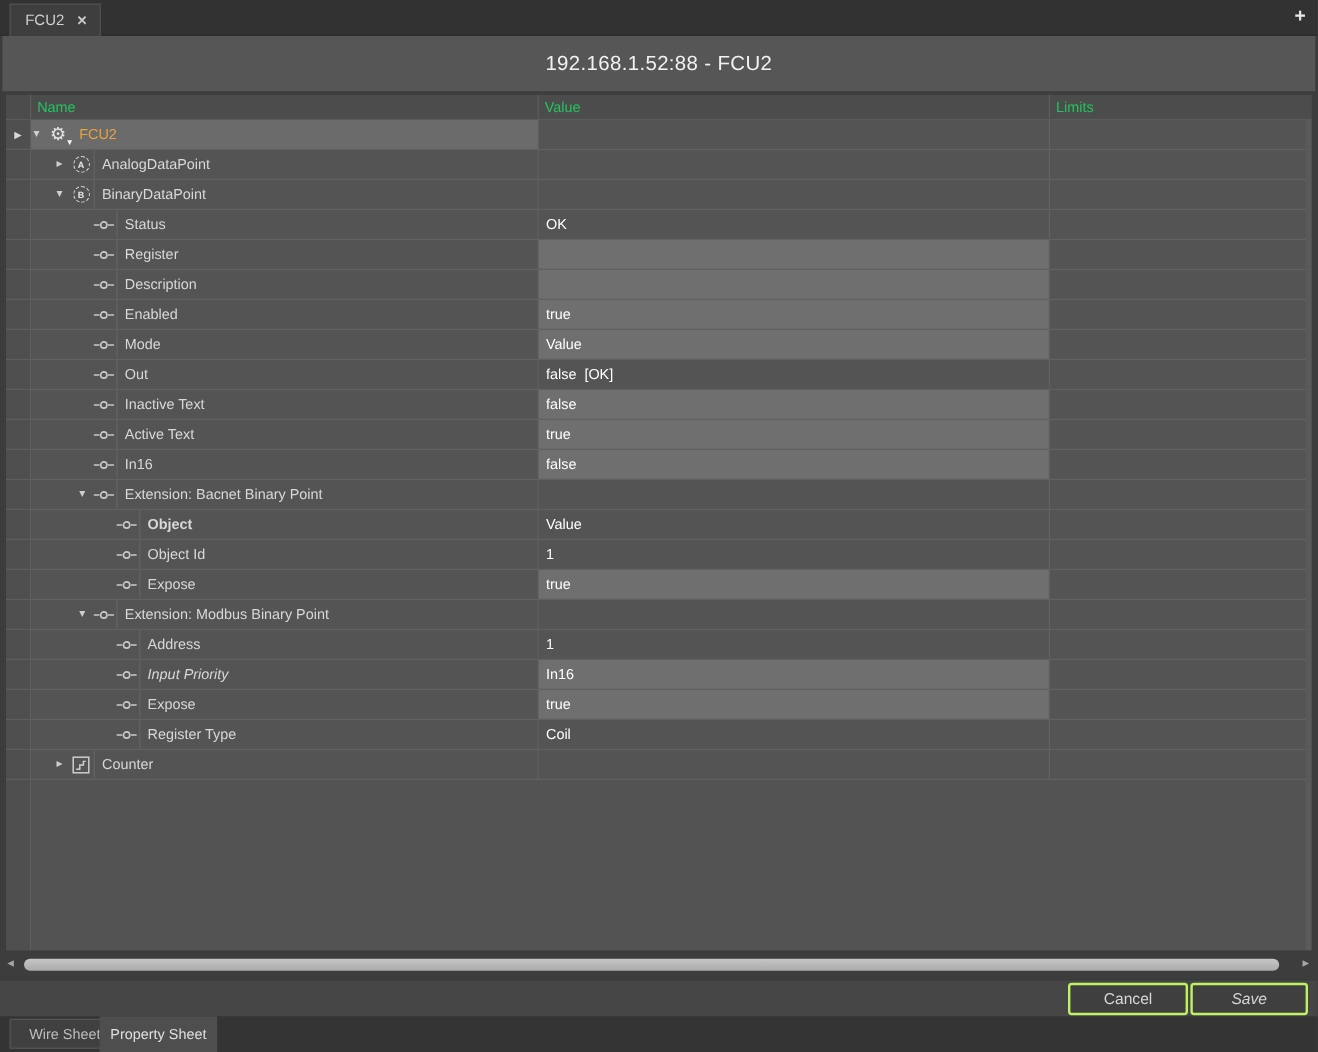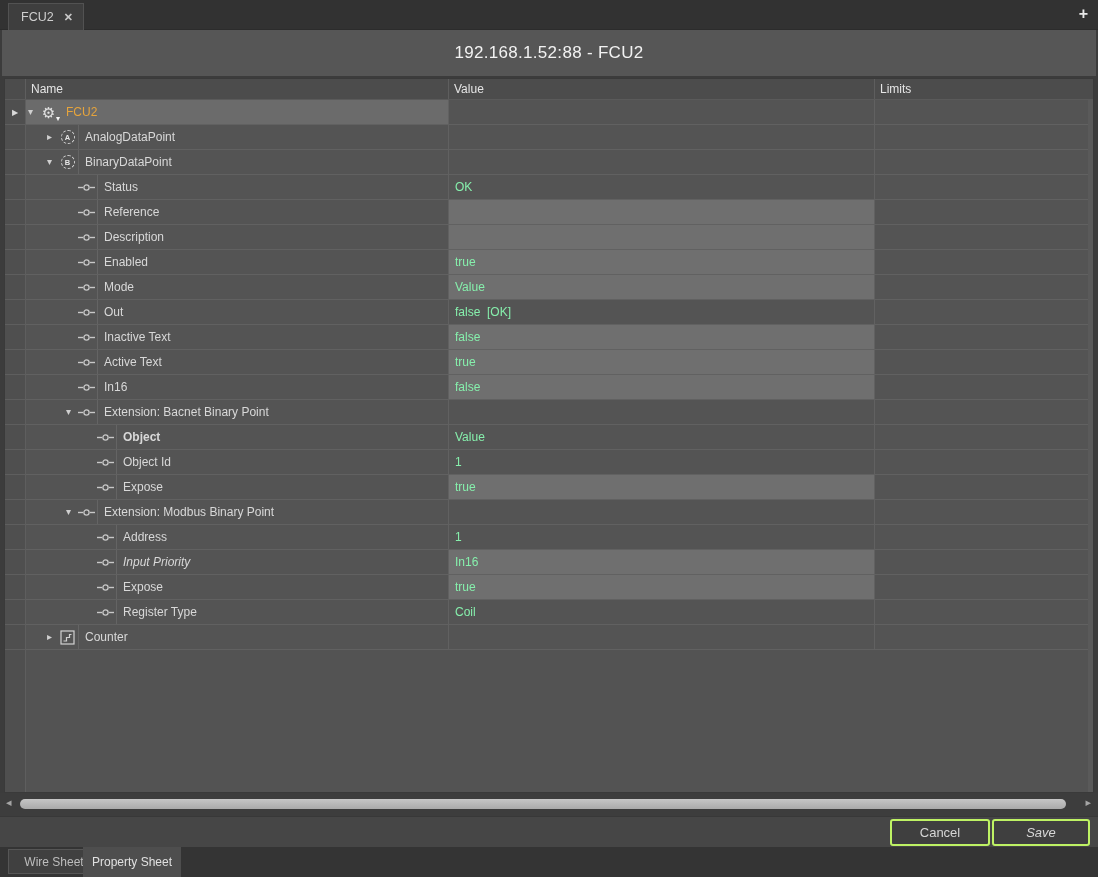--- a/index.html
+++ b/index.html
@@ -21,21 +21,21 @@
   .titlebar span { color:#f2f2f2; font-size:17px; letter-spacing:.3px; }
 
   
   .table { position:absolute; left:4px; right:4px; top:78px; height:715px; background:#535353;
            border:1px solid #3a3a3a; overflow:hidden; }
   .rowheader-strip { position:absolute; left:0; top:0; bottom:0; width:21px; background:#4f4f4f;
                      border-right:1px solid #5e5e5e; }
   .vscroll-strip { position:absolute; right:0; top:21px; bottom:0; width:5px; background:#5a5a5a; }
 
   .thead { position:relative; display:flex; height:21px; background:#4c4c4c; border-bottom:1px solid #5a5a5a; }
-  .th { color:#e5e5e5; font-size:12px; display:flex; align-items:center; padding-left:5px; }
+  .th { color:#22c55e; font-size:12px; display:flex; align-items:center; padding-left:5px; }
   .th-rh { width:21px; border-right:1px solid #5e5e5e; }
   .th-name { width:423px; border-right:1px solid #5e5e5e; }
   .th-value { width:426px; border-right:1px solid #5e5e5e; }
   .th-limits { flex:1; }
 
   .grid { position:relative; }
   .row { display:flex; height:25px; }
   .rh-cell { width:21px; border-right:1px solid #5e5e5e; border-bottom:1px solid #5e5e5e;
              display:flex; align-items:center; justify-content:center; color:#d9d9d9; font-size:8px; }
   .name-cell { width:423px; border-right:1px solid #616161; border-bottom:1px solid #616161;
@@ -44,21 +44,21 @@
   .expander { width:12px; color:#cfcfcf; font-size:10px; line-height:1; text-align:left; flex:none; }
   .icon-host { width:17px; height:17px; flex:none; display:flex; align-items:center; justify-content:center; position:relative; }
   .row-label { color:#d8d8d8; font-size:12px; margin-left:2px; border-left:1px solid #646464; padding-left:6px;
                height:25px; display:flex; align-items:center; white-space:nowrap; }
   .name-cell.selected .row-label { border-left-color:transparent; }
   .row-label.accent { color:#e6a43c; }
   .value-cell { width:426px; border-right:1px solid #616161; border-bottom:1px solid #616161;
                 background:#545454; }
   .value-fill { width:100%; height:100%; display:flex; align-items:center; padding-left:6px; }
   .value-fill.editable { background:#6f6f6f; }
-  .value-text { color:#86efac; font-size:12px; white-space:pre; }
+  .value-text { color:#ffffff; font-size:12px; white-space:pre; }
   .limits-cell { flex:1; border-bottom:1px solid #616161; background:#545454; }
 
   .gear-glyph { color:#e2e2e2; font-size:15px; line-height:1; }
   .gear-arrow { position:absolute; right:-3px; bottom:-2px; color:#f5f5f5; font-size:8px; }
   .circle-letter { width:14px; height:14px; border:1px dashed #d2d2d2; border-radius:50%;
                    display:flex; align-items:center; justify-content:center;
                    color:#e6e6e6; font-size:7.5px; font-weight:bold; }
 
   
   .hscroll { position:absolute; left:0; right:0; top:793px; height:23px; background:#3d3d3d; }
@@ -193,21 +193,21 @@
           </div>
     <div class="name-cell" style="padding-left: 40px;">
       <span class="expander"></span>
       <span class="icon-host">
               <svg width="17" height="9" viewBox="0 0 17 9">
                 <line x1="0" y1="4.5" x2="5" y2="4.5" stroke="#c8c8c8" stroke-width="1.4"></line>
                 <circle cx="8.5" cy="4.5" r="2.6" fill="none" stroke="#c8c8c8" stroke-width="1.3"></circle>
                 <line x1="12" y1="4.5" x2="17" y2="4.5" stroke="#c8c8c8" stroke-width="1.4"></line>
               </svg>
             </span>
-      <span class="row-label">Reference</span>
+      <span class="row-label">Register</span>
     </div>
     <div class="value-cell">
       <div class="value-fill editable">
         <span class="value-text"></span>
       </div>
     </div>
     <div class="limits-cell"></div>
   </div>
         <div class="row">
     <div class="rh-cell">

